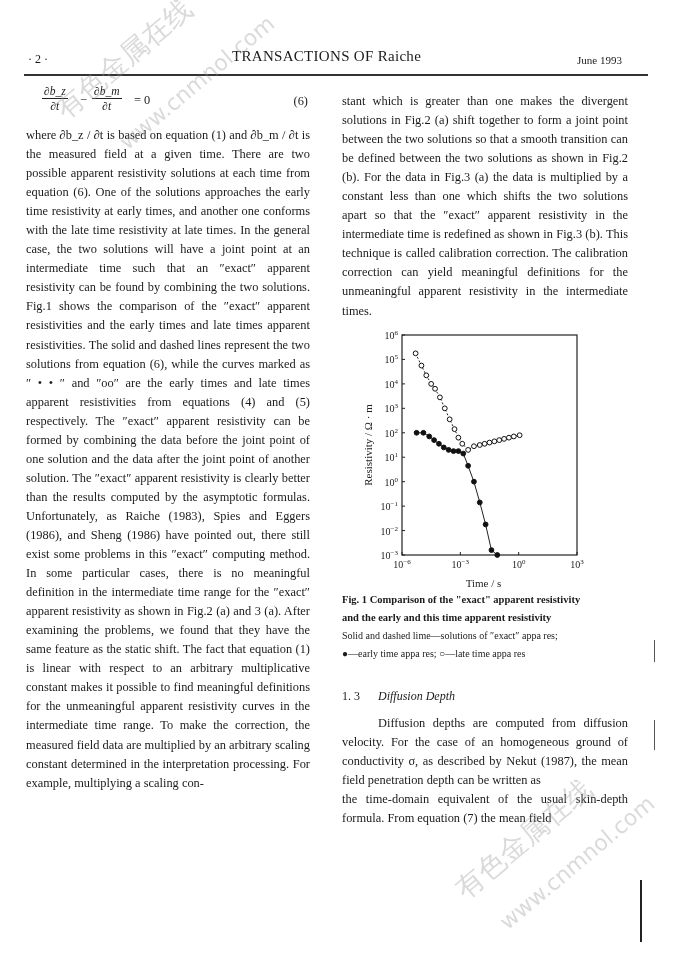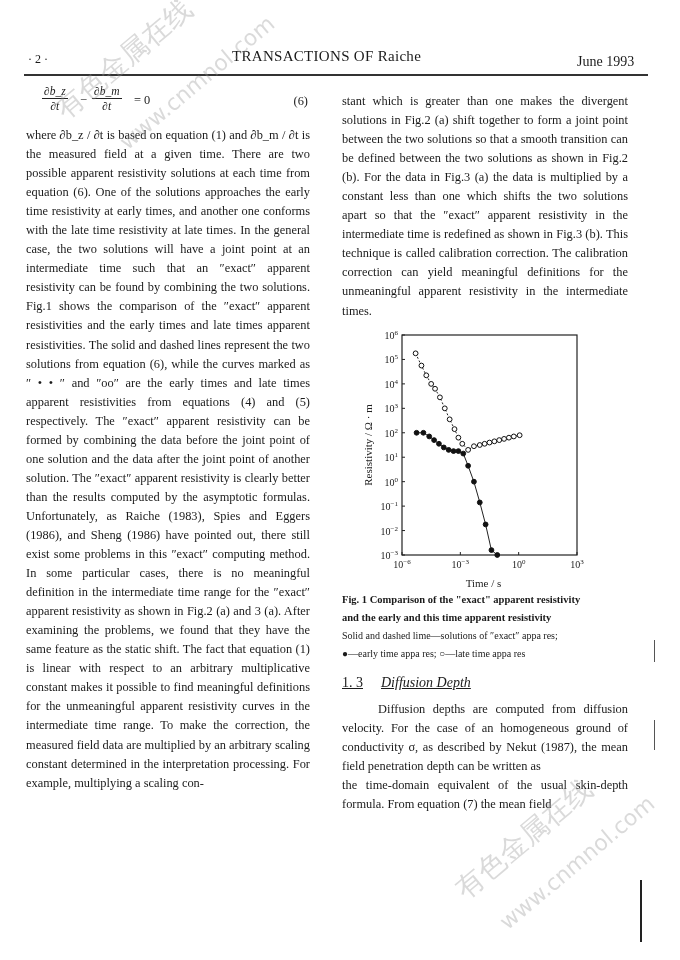--- a/index.html
+++ b/index.html
@@ -1,39 +1,39 @@
 <!DOCTYPE html>
 <html><head>
 <meta charset="utf-8">
 <style>
   html, body { margin:0; padding:0; background:#ffffff; }
   body { width:680px; height:960px; position:relative; overflow:hidden;
          font-family:"Liberation Serif", "DejaVu Serif", serif; color:#1a1a1a; }
   .hdr-page { position:absolute; left:28px; top:52px; font-size:12px; }
   .hdr-title { position:absolute; left:232px; top:48px; font-size:15px; letter-spacing:0.3px; }
-  .hdr-date { position:absolute; left:577px; top:54px; font-size:14px; }
+  .hdr-date { position:absolute; left:577px; top:54px; font-size:11px; }
   .hdr-rule { position:absolute; left:24px; top:74px; width:624px; height:1.5px; background:#333; }
 
   .col { position:absolute; font-size:12.4px; line-height:19.05px; text-align:justify; }
   .col p { margin:0; }
   .left { left:26px; top:80px; width:284px; }
   .right { left:342px; top:92px; width:286px; }
 
   .eq6 { position:relative; height:46px; margin-bottom:0; }
   .frac { position:absolute; top:4px; text-align:center; font-style:italic; font-size:11.5px; line-height:14px; }
   .frac .num { border-bottom:1px solid #222; padding:0 2px; }
   .eqminus { position:absolute; top:11px; left:54px; }
   .eqzero { position:absolute; top:11px; left:108px; }
   .eqnum { position:absolute; right:2px; top:12px; }
 
   .fig-wrap { position:relative; height:270px; }
   .caption { text-align:left; font-size:10.5px; line-height:18px;font-family:Liberation Serif, serif; }
   .caption .bold { font-weight:bold; }
   .caption .small { font-size:10px; }
-  .section { margin-top:10px; font-size:14px;text-decoration:underline; }
+  .section { margin-top:24px; font-size:12px; }
   .section .it { font-style:italic; margin-left:18px; }
   .indent { text-indent:36px; }
   .eq7 { position:relative; height:26px; margin:4px 0 2px 0; }
   .eq7 .lhs { position:absolute; left:36px; top:2px; font-style:italic; }
   .eq7 .num { position:absolute; right:2px; top:2px; }
 
   .wm { position:absolute; color:rgba(150,150,150,0.35); font-size:28px; font-family:"DejaVu Sans", sans-serif; pointer-events:none; }
   .margin-mark { position:absolute; width:1px; background:#555; }
 </style>
 </head>

